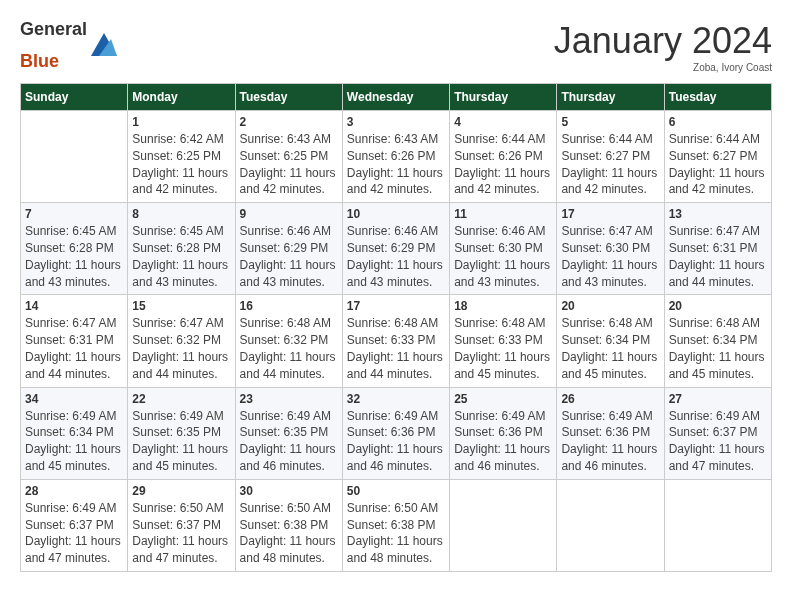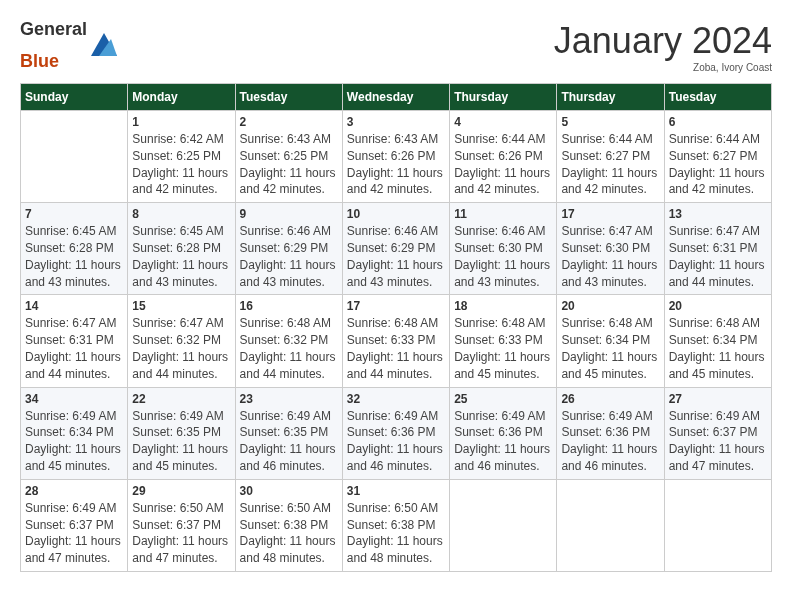--- a/index.html
+++ b/index.html
@@ -342,21 +342,21 @@
 and 47 minutes.</div>
         </td>
         <td>
           <span class="day-num">30</span>
           <div class="day-info" style="white-space: pre-line;">Sunrise: 6:50 AM
 Sunset: 6:38 PM
 Daylight: 11 hours
 and 48 minutes.</div>
         </td>
         <td>
-          <span class="day-num">31</span>
+          <span class="day-num">50</span>
           <div class="day-info" style="white-space: pre-line;">Sunrise: 6:50 AM
 Sunset: 6:38 PM
 Daylight: 11 hours
 and 48 minutes.</div>
         </td>
         <td class="empty-cell"></td>
         <td class="empty-cell"></td>
         <td class="empty-cell"></td>
       </tr>
     </tbody>

